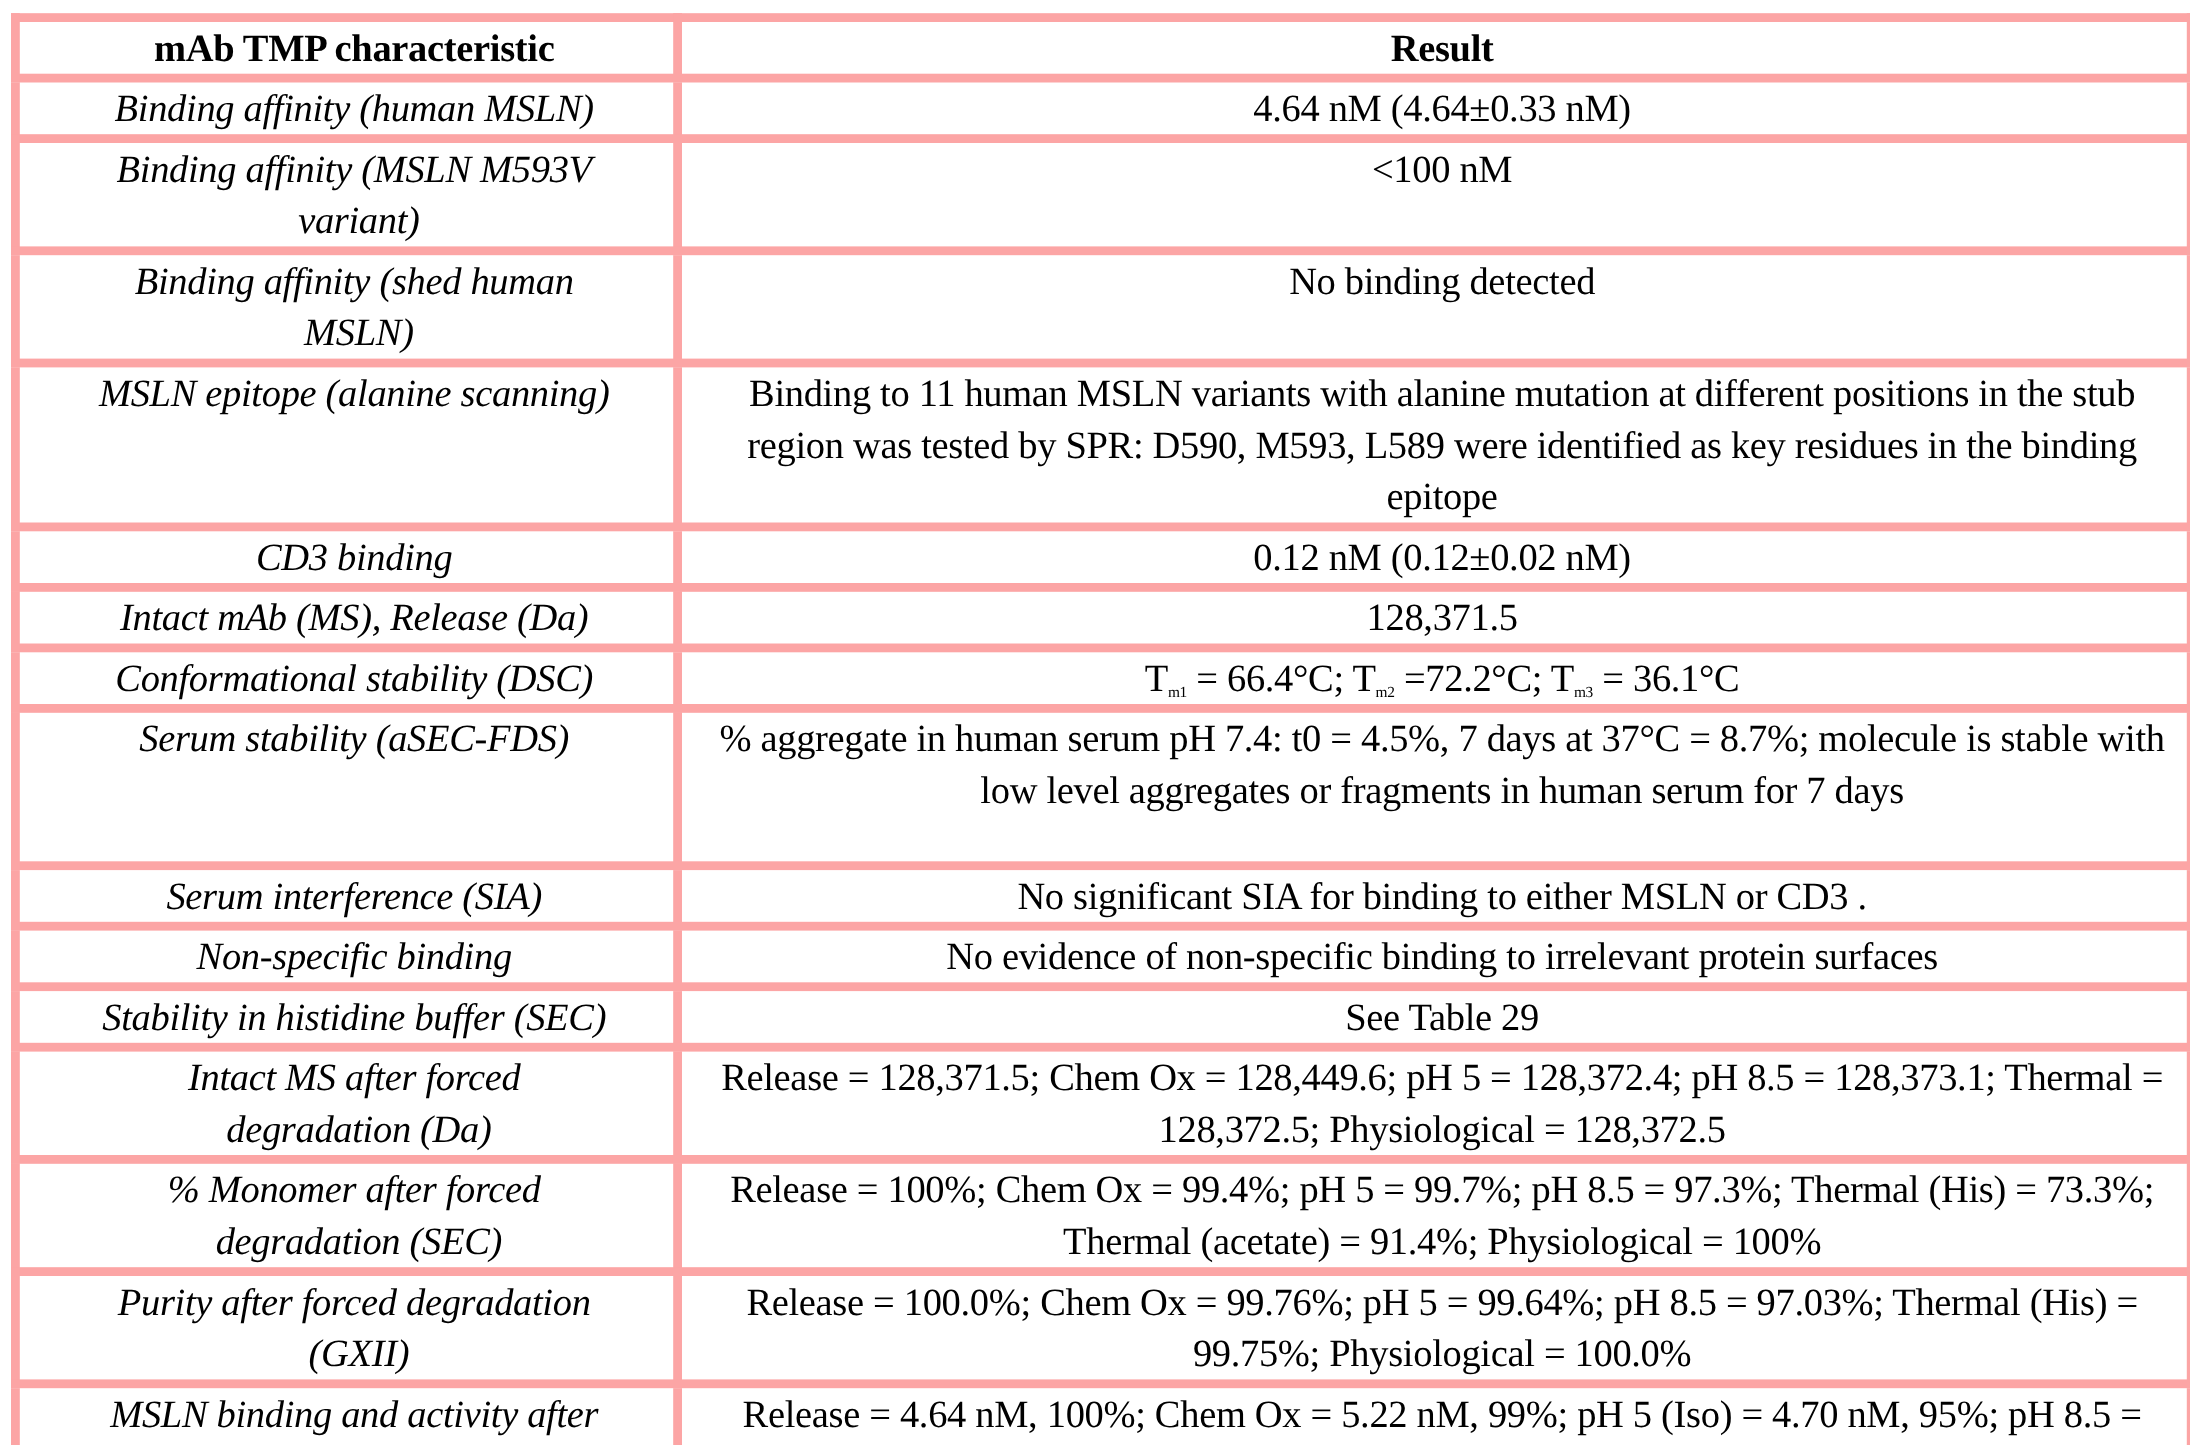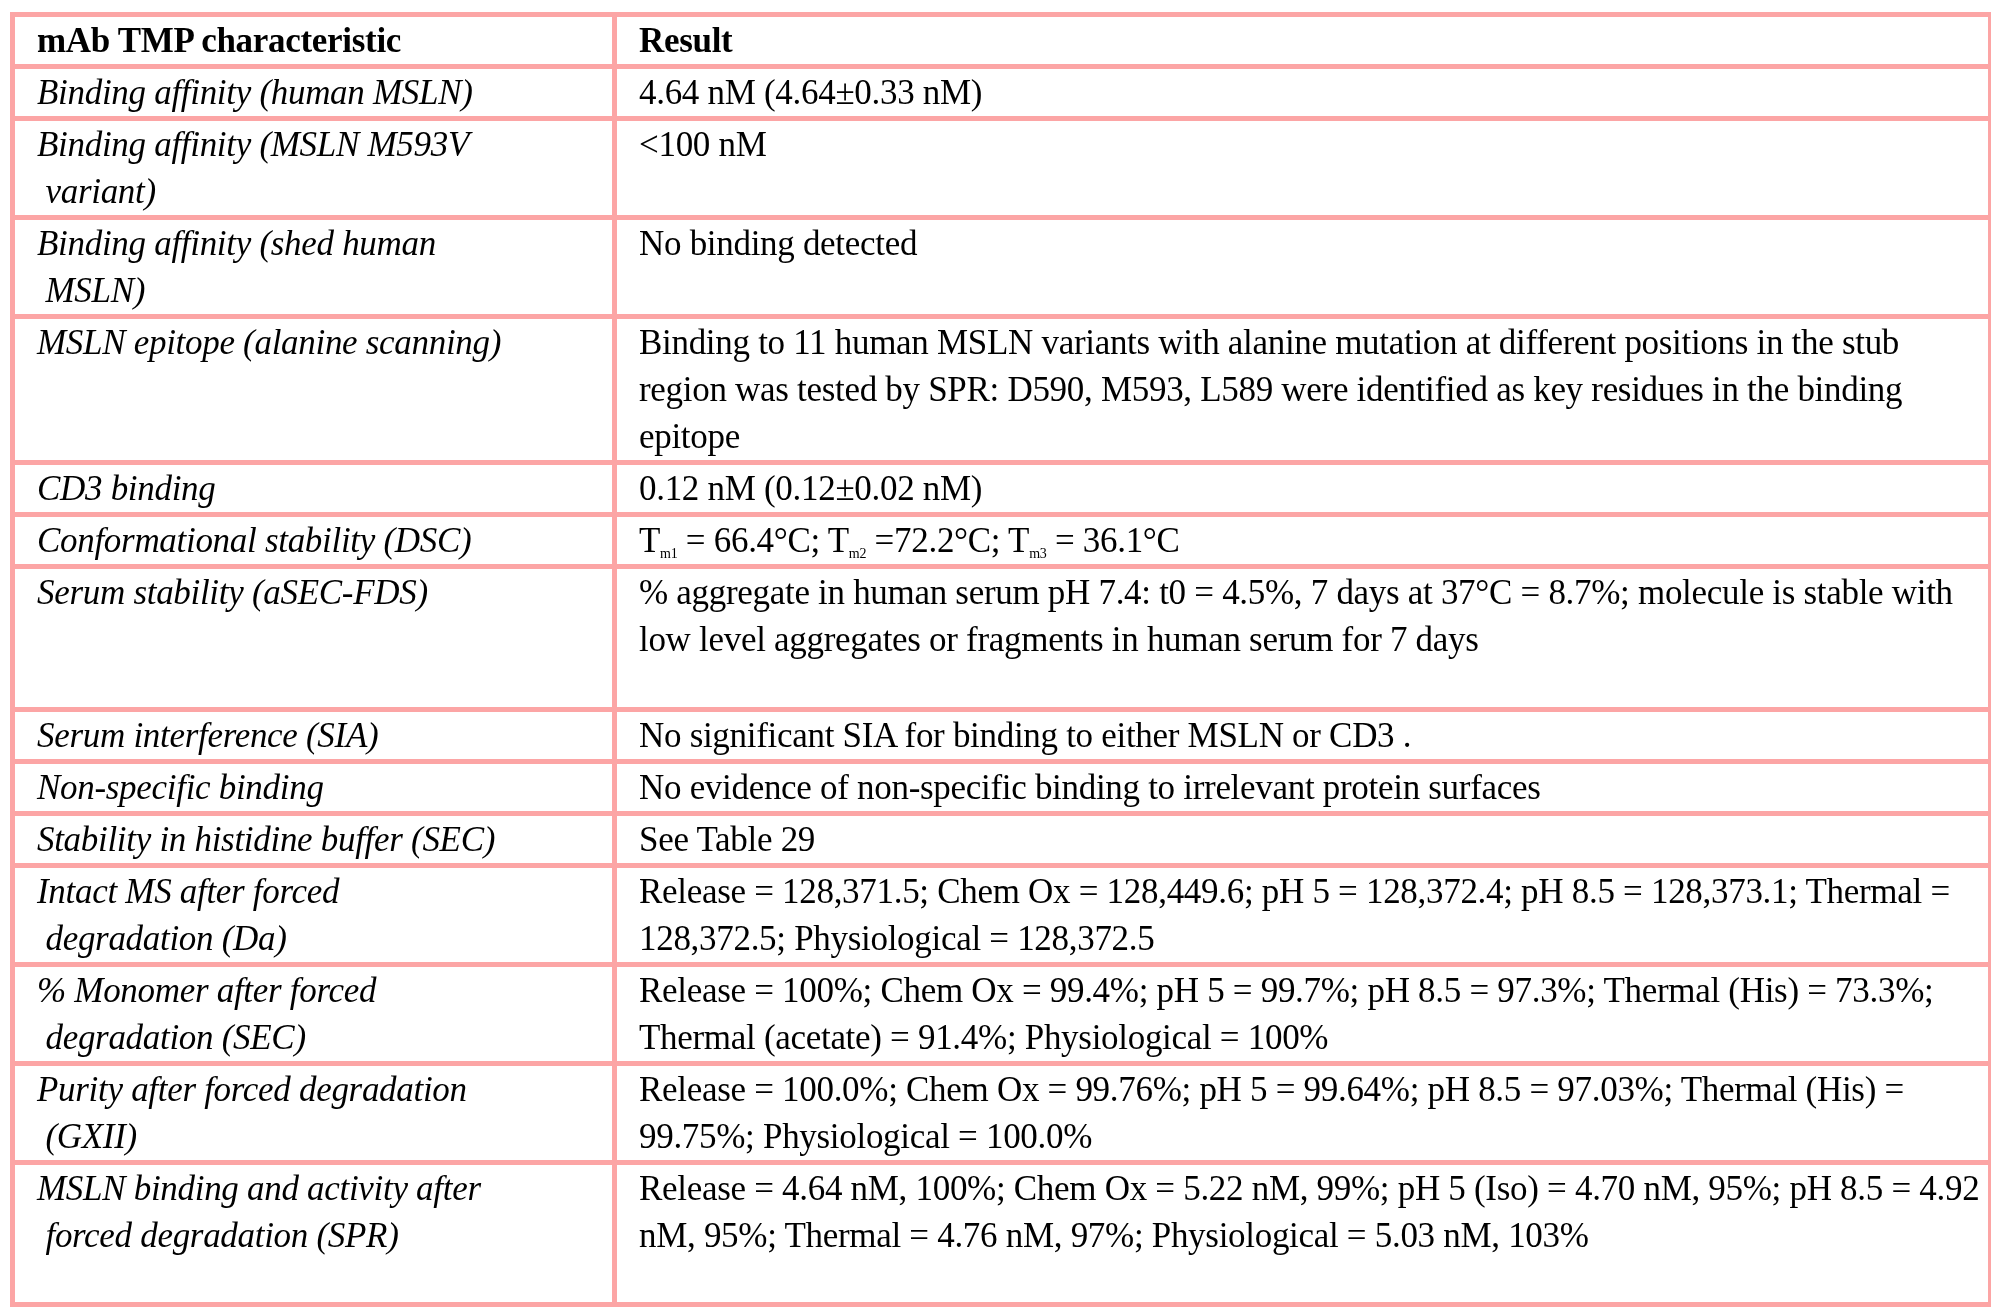--- a/index.html
+++ b/index.html
@@ -2,21 +2,21 @@
 <html><head>
 <meta charset="utf-8">
 <style>
   html, body { margin:0; padding:0; background:#ffffff; }
   body { width:1991px; height:1314px; position:relative; overflow:hidden;
          font-family:"Liberation Serif", "DejaVu Serif", serif; color:#000; }
   table { position:absolute; left:10px; top:12px; width:1978px;
           border-collapse:collapse; table-layout:fixed; }
   col.c1 { width:602px; }
   col.c2 { width:1376px; }
-  td, th { border:5px solid #fca5a5; vertical-align:top; text-align:left;
+  td, th { border:8px solid #fca5a5; vertical-align:top; text-align:center;
            padding:0 8px 0 22px; font-size:35px; line-height:47px;
            font-weight:normal; letter-spacing:-0.3px; }
   th { font-weight:bold; }
   td.c1 { white-space:pre-wrap;font-style:italic; }
   tr { height:48px; }
   sub { font-size:14px; line-height:0; vertical-align:-6px; }
 </style>
 </head>
 <body>
 
@@ -46,20 +46,24 @@
  MSLN)</td>
       <td>No binding detected</td>
     </tr>
     <tr style="height:141px">
       <td class="c1">MSLN epitope (alanine scanning)</td>
       <td>Binding to 11 human MSLN variants with alanine mutation at different positions in the stub region was tested by SPR: D590, M593, L589 were identified as key residues in the binding epitope</td>
     </tr>
     <tr style="height:49px">
       <td class="c1">CD3 binding</td>
       <td>0.12 nM (0.12±0.02 nM)</td>
+    </tr>
+    <tr style="height:49px">
+      <td class="c1">Intact mAb (MS), Release (Da)</td>
+      <td>128,371.5</td>
     </tr>
     <tr style="height:48px">
       <td class="c1">Conformational stability (DSC)</td>
       <td><span>T</span><sub>m1</sub><span> = 66.4°C; </span><span>T</span><sub>m2</sub><span> =72.2°C; </span><span>T</span><sub>m3</sub><span> = 36.1°C</span></td>
     </tr>
     <tr style="height:143px">
       <td class="c1">Serum stability (aSEC-FDS)</td>
       <td>% aggregate in human serum pH 7.4: t0 = 4.5%, 7 days at 37°C = 8.7%; molecule is stable with low level aggregates or fragments in human serum for 7 days</td>
     </tr>
     <tr style="height:48px">

